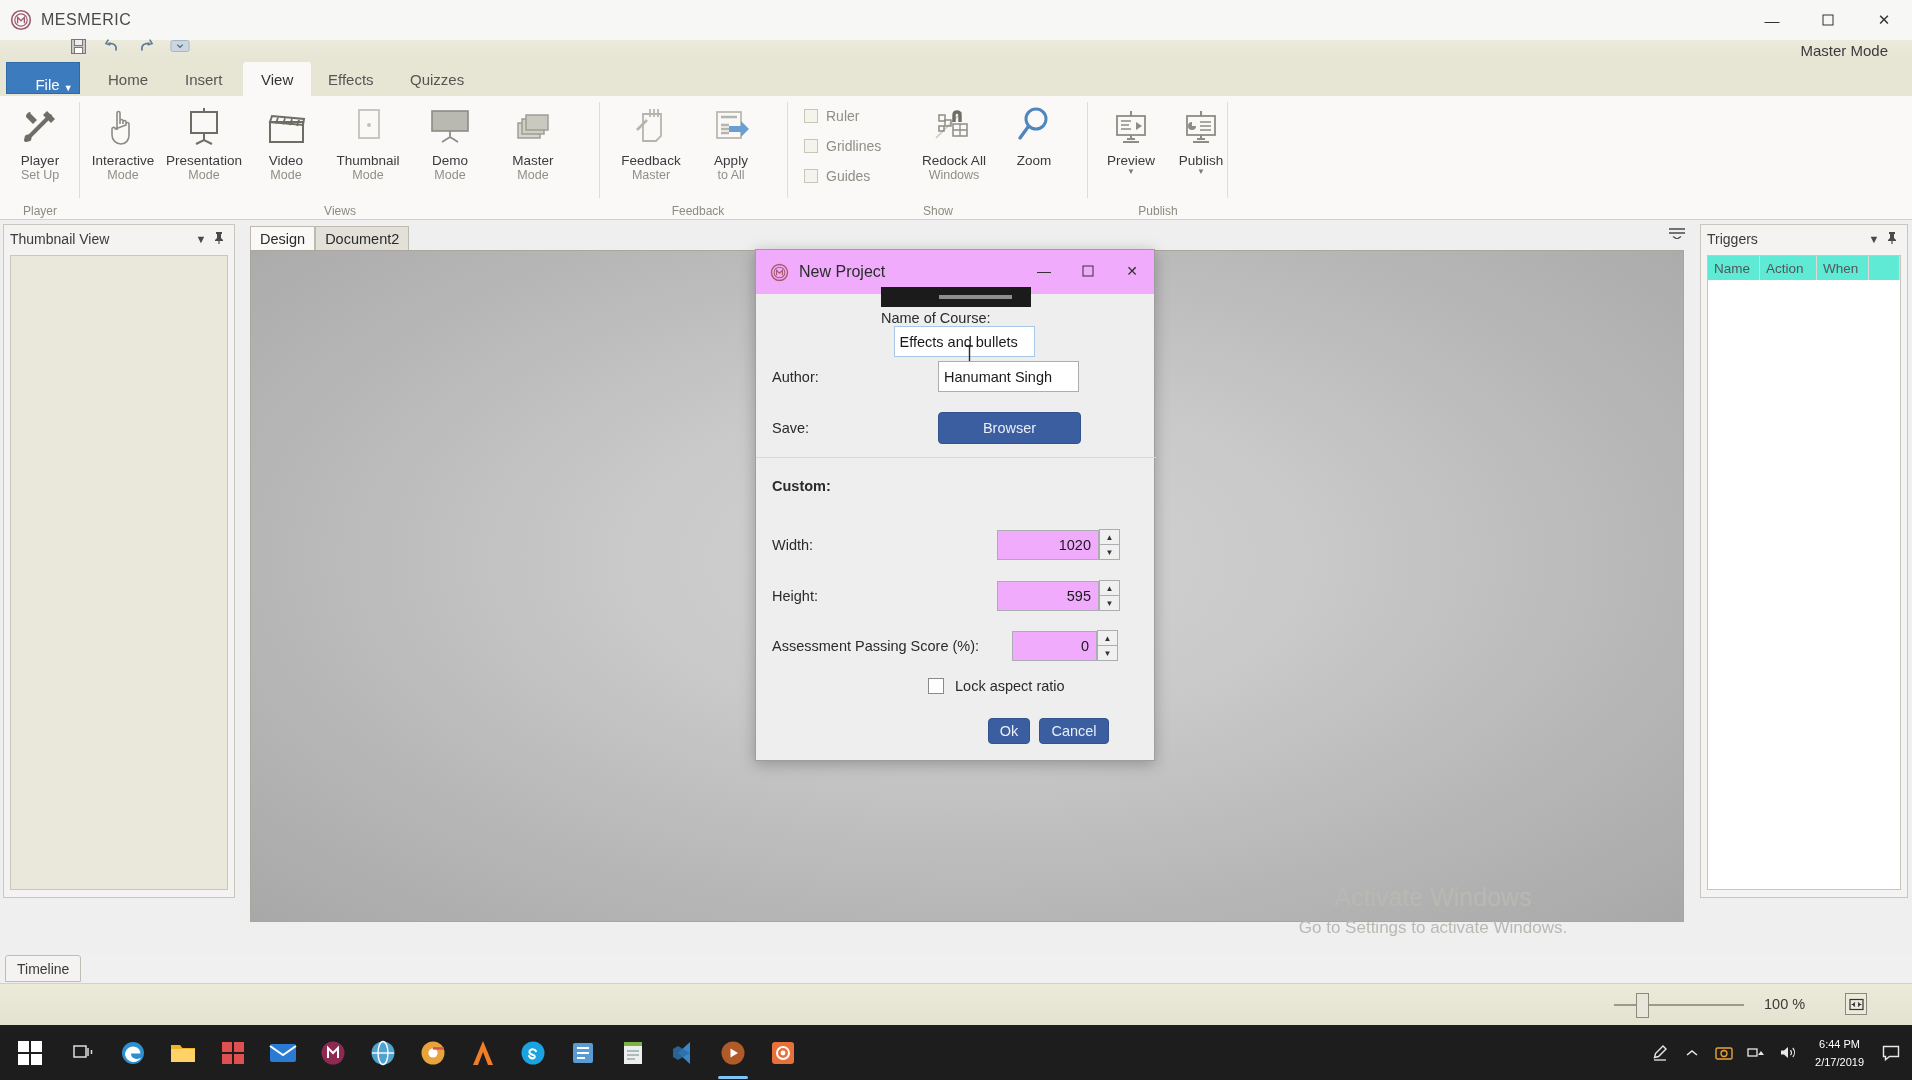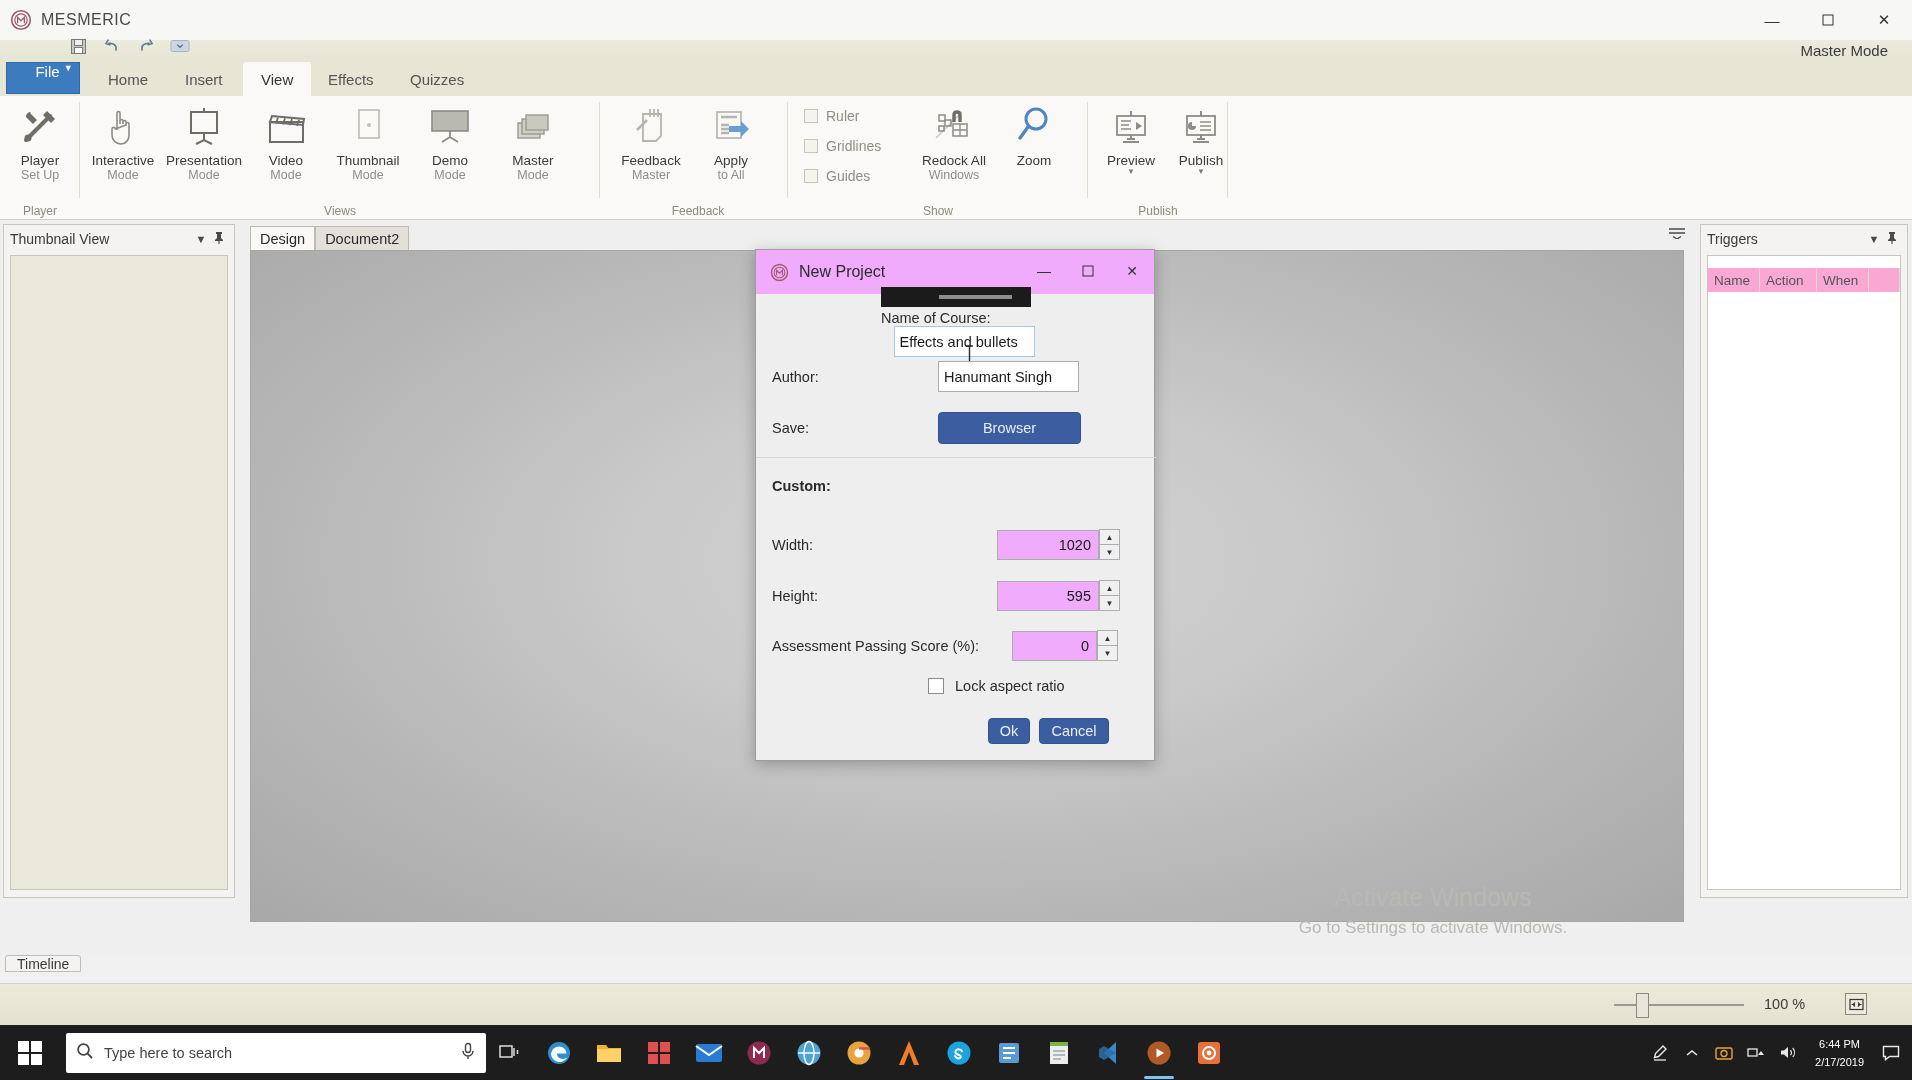--- a/index.html
+++ b/index.html
@@ -37,21 +37,21 @@
   }
 
   
   #tabsbar{
     position:absolute; left:0; top:62px; width:1912px; height:34px;
     background:#e7e5d4;
   }
   #filetab{
     position:absolute; left:6px; top:0px; width:74px; height:32px;
     background:#3d7bbf; border:1px solid #2f6aa8;
-    color:#fff; font-size:15px; display:flex; align-items:flex-start; justify-content:center;
+    color:#fff; font-size:15px; display:flex; align-items:flex-end; justify-content:center;
     gap:4px;
     padding-left:22px;
   }
   #filetab .car{ font-size:9px; }
   .rtab{
     position:absolute; top:0; height:34px; padding:0 18px;
     display:flex; align-items:center; justify-content:center;
     font-size:15px; color:#555;
   }
   .rtab.active{ background:#faf9f7; color:#333; border-radius:3px 3px 0 0;}
@@ -99,21 +99,21 @@
     height:28px; display:flex; align-items:center; padding:0 6px;
     font-size:14px; color:#3b3b3b;
   }
   #leftpanel .phead .sp{ flex:1; }
   .hicon{ width:18px; text-align:center; color:#4a4a4a; font-size:11px; }
   #thumblist{
     position:absolute; left:6px; top:30px; right:6px; bottom:7px;
     background:#e9e8da; border:1px solid #c9c7bd;
   }
   #timelinetab{
-    position:absolute; left:5px; top:948px; height:17px; padding:0 11px;
+    position:absolute; left:5px; top:948px; height:27px; padding:0 11px;
     display:flex; align-items:center; font-size:14px; color:#3b3b3b;
     background:#f4f3f1; border:1px solid #bfbdb2; border-radius:3px 3px 0 0;
   }
 
   
   #canvasarea{
     position:absolute; left:250px; top:4px; width:1440px; height:700px;
   }
   #canvtabs{ position:absolute; left:0; top:0; height:26px; display:flex; align-items:flex-end; gap:0px;}
   .ctab{
@@ -144,21 +144,21 @@
   }
   #rightpanel .phead{
     height:28px; display:flex; align-items:center; padding:0 6px;
     font-size:14px; color:#3b3b3b;
   }
   #rightpanel .phead .sp{ flex:1; }
   #trigtable{
     position:absolute; left:6px; top:30px; right:6px; bottom:7px;
     background:#fff; border:1px solid #c9c7bd;
   }
-  #trigtable .hdrow{ display:flex; height:24px; background:#f9a8d4;margin-top:12px; }
+  #trigtable .hdrow{ display:flex; height:24px; background:#5eead4; }
   #trigtable .hc{
     padding:0 6px; display:flex; align-items:center; font-size:13.5px;
     color:#55555a; border-right:1px solid #dcdad2;
   }
 
   
   #statusbar{
     position:absolute; left:0; top:983px; width:1912px; height:42px;
     background:linear-gradient(#ecead9,#e3e1d0); border-top:1px solid #d4d2c4;
   }
@@ -654,35 +654,20 @@
 
 <div id="taskbar">
   <div id="startbtn">
     <svg width="26" height="26" viewBox="0 0 26 26">
         <rect x="1" y="1" width="11" height="11" fill="#fff"></rect>
         <rect x="14" y="1" width="11" height="11" fill="#fff"></rect>
         <rect x="1" y="14" width="11" height="11" fill="#fff"></rect>
         <rect x="14" y="14" width="11" height="11" fill="#fff"></rect>
       </svg>
   </div>
-  <div id="searchbox">
-    <span>
-      <svg width="18" height="18" viewBox="0 0 18 18">
-          <circle cx="7.5" cy="7.5" r="5.4" fill="none" stroke="#444" stroke-width="1.7"></circle>
-          <path d="M11.6 11.6 16 16" stroke="#444" stroke-width="1.9"></path>
-        </svg>
-    </span>
-    <span class="stext">Type here to search</span>
-    <span>
-      <svg width="16" height="18" viewBox="0 0 16 18">
-          <rect x="5.5" y="1.5" width="5" height="9" rx="2.5" fill="none" stroke="#444" stroke-width="1.4"></rect>
-          <path d="M3 9a5 5 0 0 0 10 0M8 14v3" fill="none" stroke="#444" stroke-width="1.4"></path>
-        </svg>
-    </span>
-  </div>
   <div id="taskview">
     <svg width="22" height="20" viewBox="0 0 22 20">
         <rect x="1" y="3" width="12" height="11" fill="none" stroke="#ddd" stroke-width="1.5"></rect>
         <path d="M15 5v8M18.5 7v4" stroke="#ddd" stroke-width="1.5"></path>
       </svg>
   </div>
 
   <div class="tbicon">
     <svg width="28" height="28" viewBox="0 0 28 28">
         <circle cx="14" cy="14" r="11" fill="#2e8fd0"></circle>

